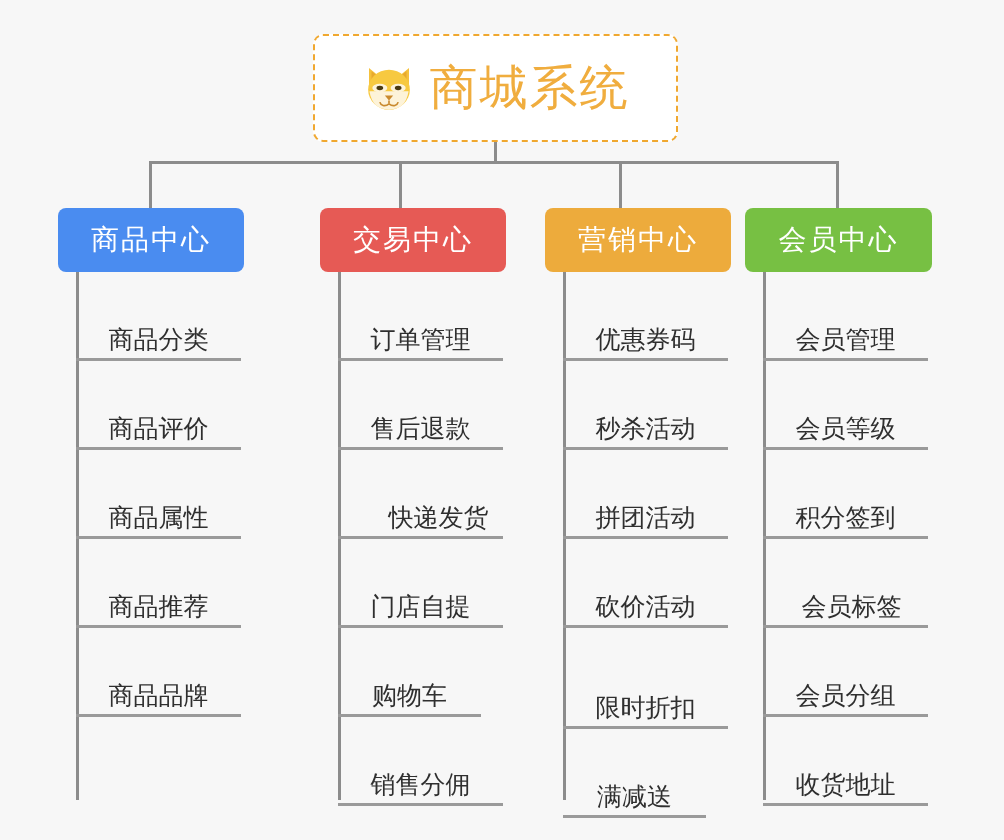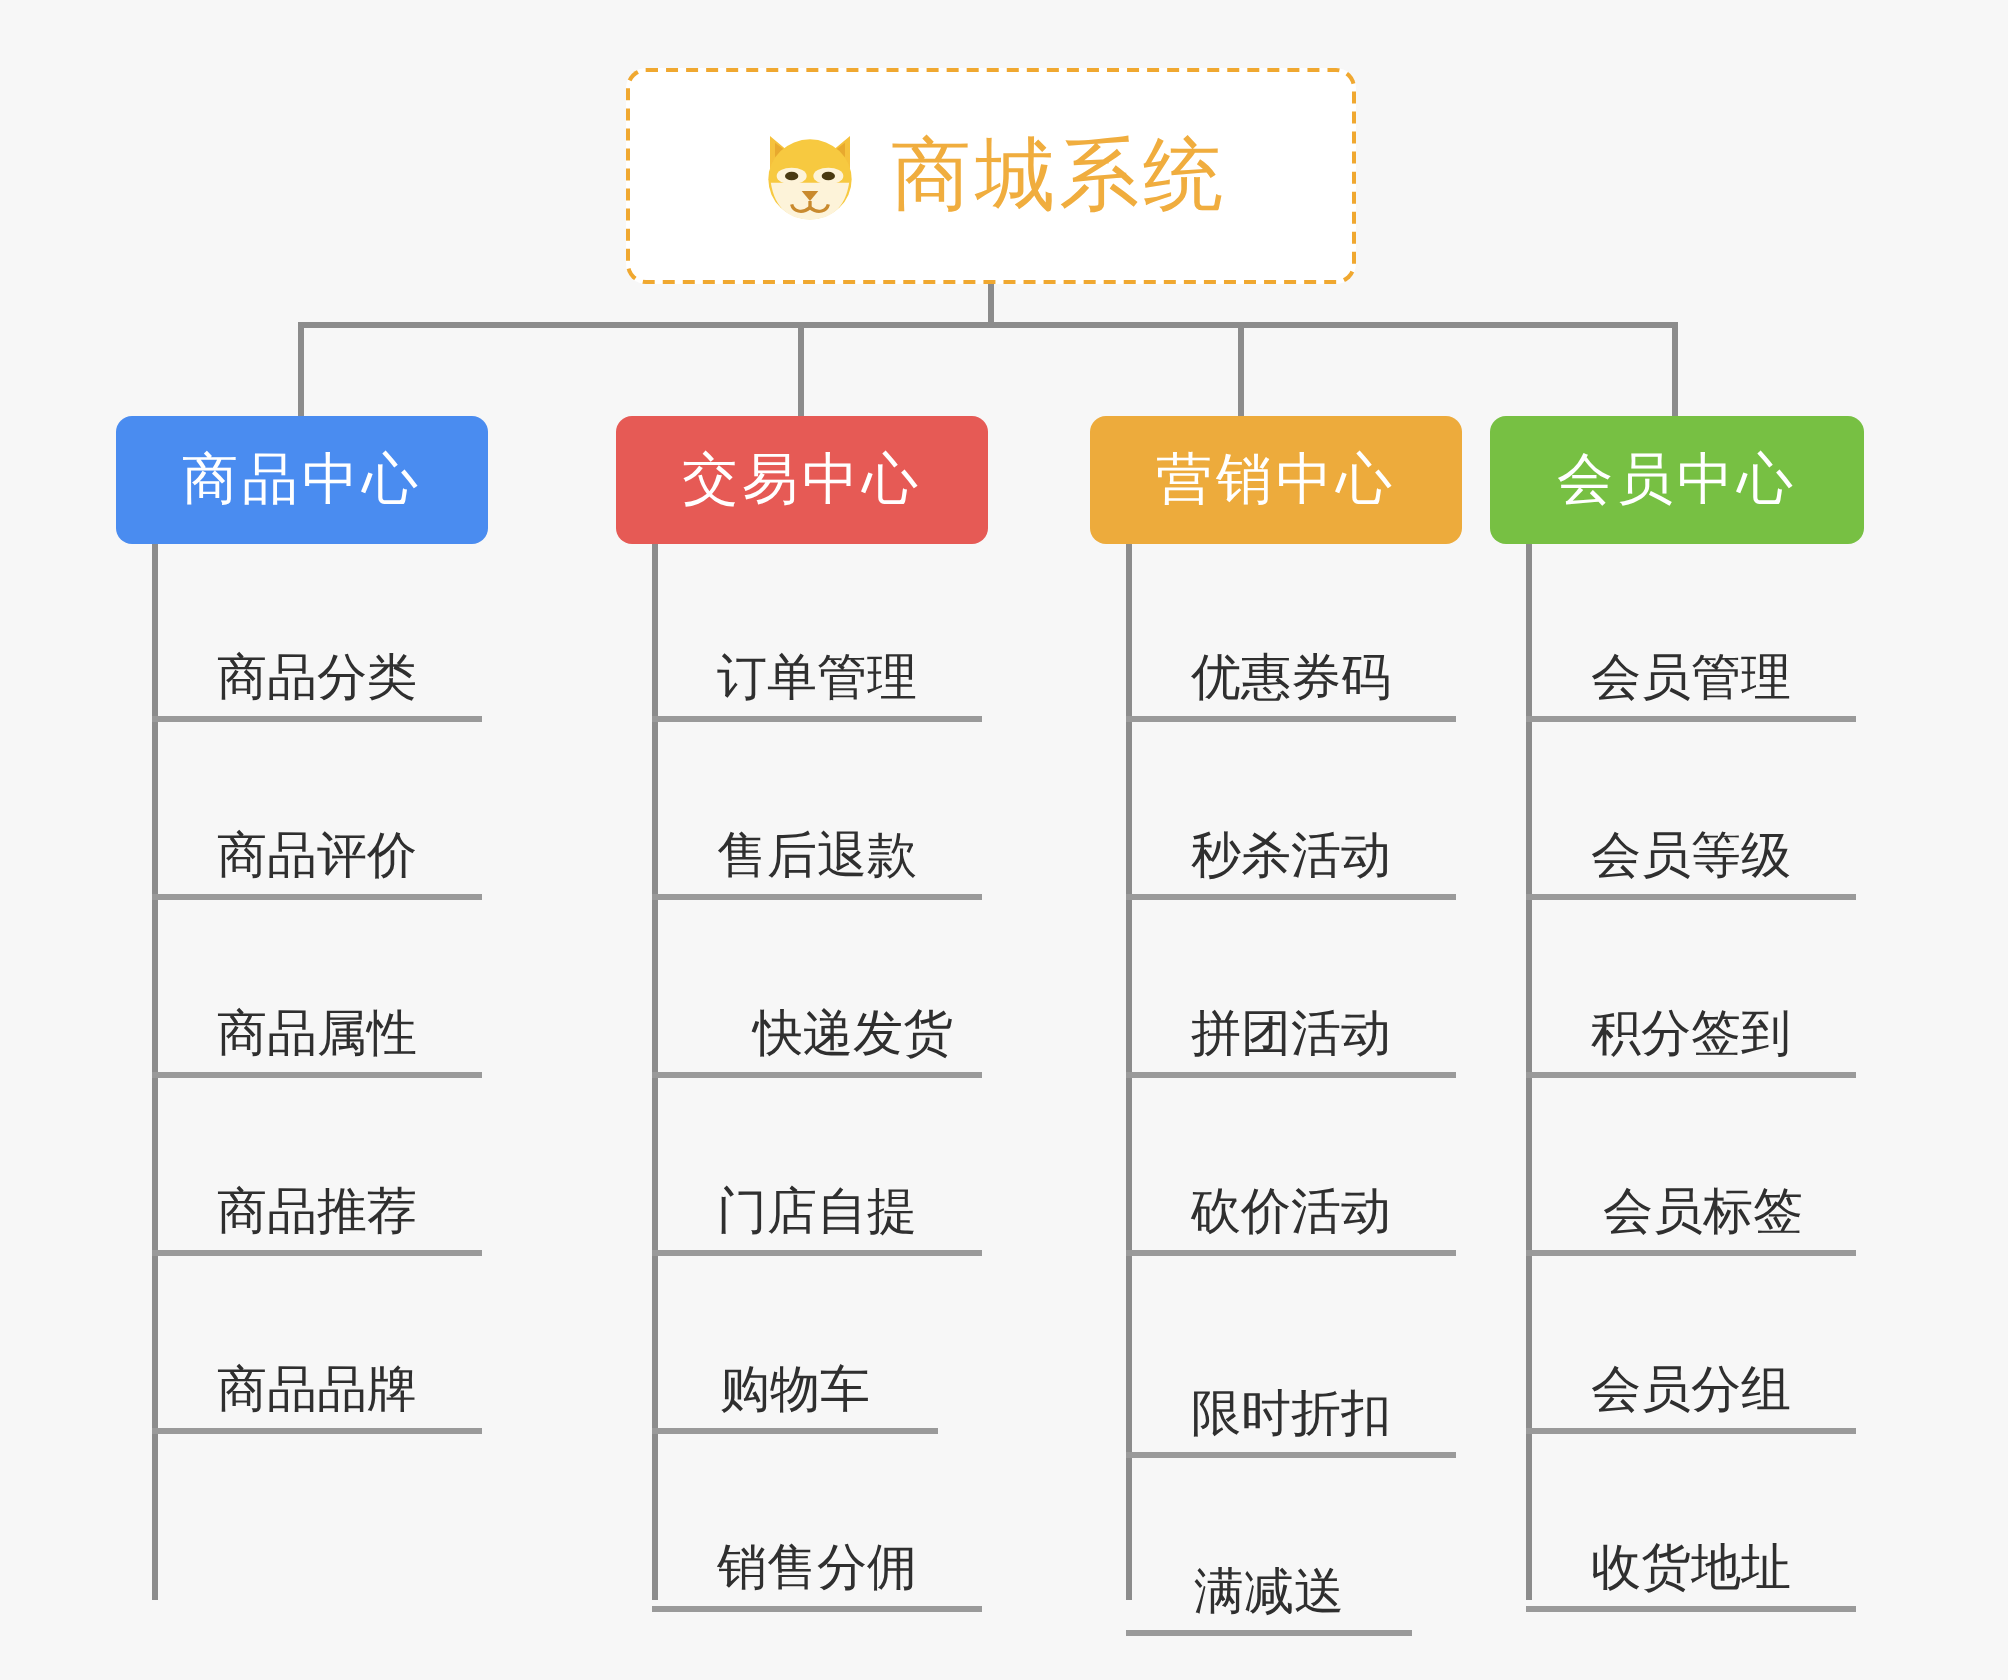--- a/index.html
+++ b/index.html
@@ -35,21 +35,21 @@
     justify-content: center;
     gap: 14px;
   }
   .root-emoji {
     width: 54px;
     height: 50px;
     flex: 0 0 auto;
     display: block;
   }
   .root-title {
-    font-size: 40px;
+    font-size: 48px;
     color: #f0ad3e;
     letter-spacing: 2px;
     line-height: 1;
     white-space: nowrap;
   }
 
   
   .conn {
     position: absolute;
     background: #8c8c8c;
@@ -170,21 +170,21 @@
         </li>
       <li class="leaf" style="width:165px;">
           <span class="leaf-label">商品推荐</span>
         </li>
       <li class="leaf" style="width:165px;">
           <span class="leaf-label">商品品牌</span>
         </li>
     </ul>
   </div>
 
-  <div class="branch" style="left:308px;width:230px;">
+  <div class="branch" style="left:320px;width:230px;">
     <div class="branch-header" style="background:#e65a55;width:186px;">
       <span>交易中心</span>
     </div>
     <div class="branch-trunk" style="left:18px;"></div>
     <ul class="leaf-list" style="left:18px;width:165px;">
       <li class="leaf" style="width:165px;">
           <span class="leaf-label">订单管理</span>
         </li>
       <li class="leaf" style="width:165px;">
           <span class="leaf-label">售后退款</span>

